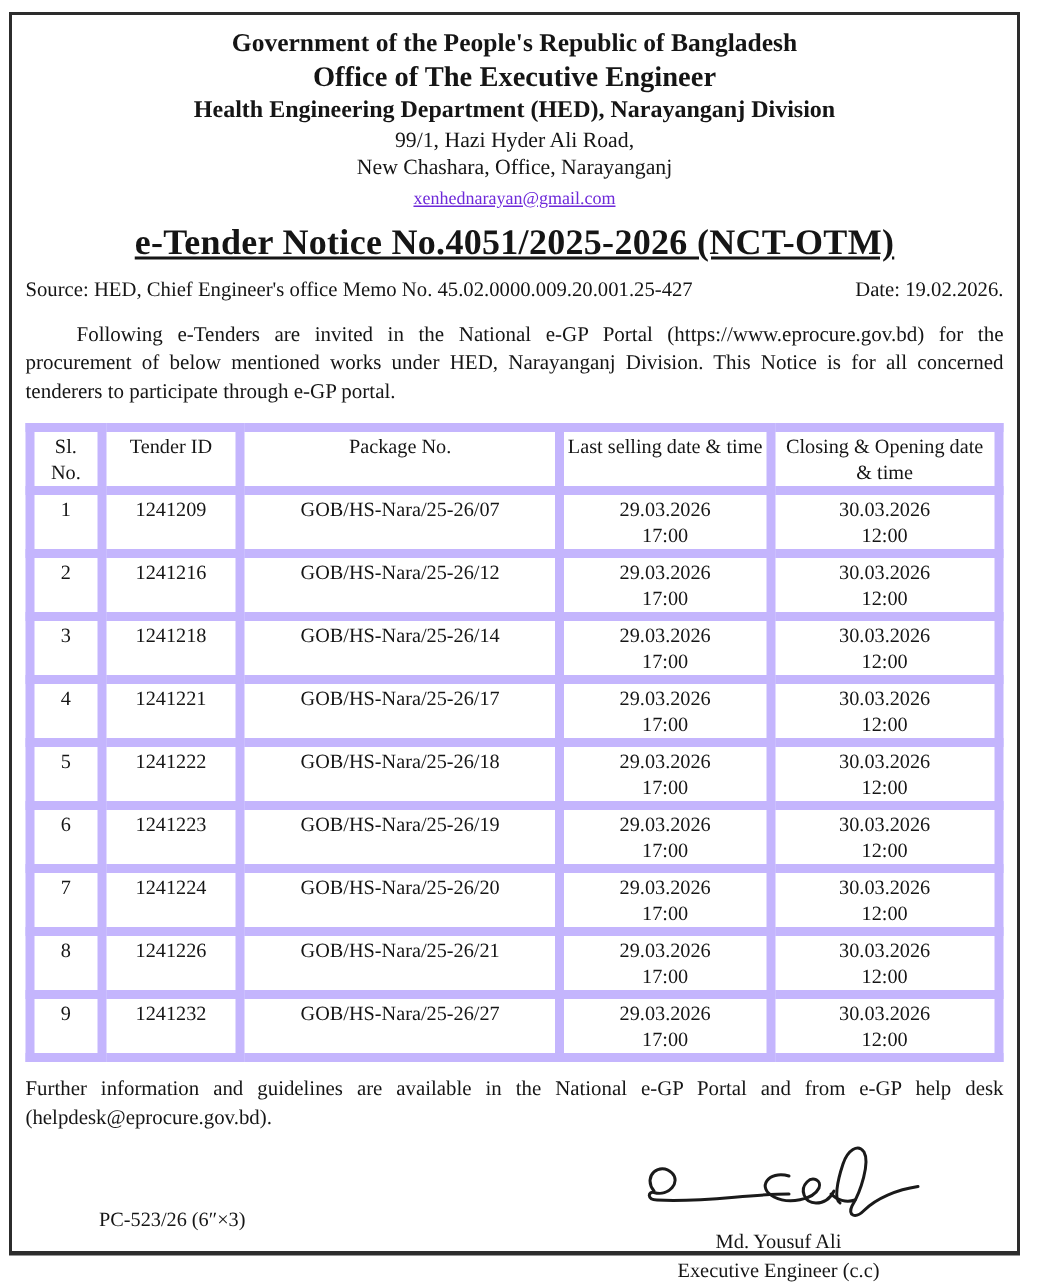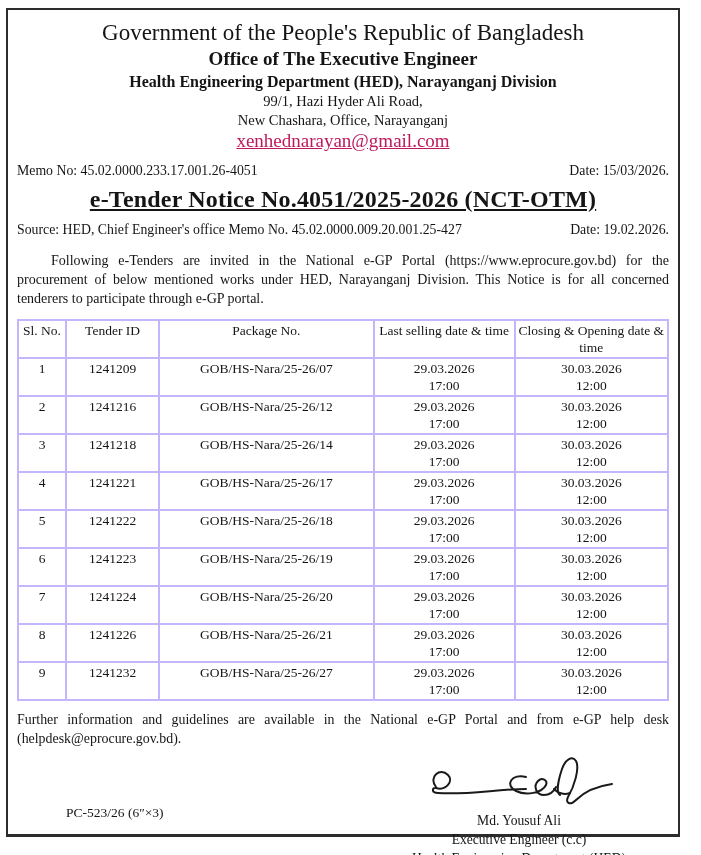--- a/index.html
+++ b/index.html
@@ -17,25 +17,25 @@
     left: 6px;
     top: 8px;
     width: 674px;
     height: 829px;
     border: 2px solid #2c2c2c;
     border-bottom-width: 3px;
     box-sizing: border-box;
     padding: 8px 9px 6px 9px;
   }
   .org-header { text-align: center; line-height: 1.28; }
-  .org-line1 { font-size: 23px; font-weight: normal; }
+  .org-line1 { font-size: 17px; font-weight: bold; }
   .org-line2 { font-size: 19px;  font-weight: bold; }
   .org-line3 { font-size: 16px;  font-weight: bold; }
   .org-addr  { font-size: 14.5px; }
-  .org-email { font-size: 19px; text-decoration: underline; color: #be185d; }
+  .org-email { font-size: 12px; text-decoration: underline; color: #6d28d9; }
 
   .memo-row, .source-row {
     display: flex;
     justify-content: space-between;
     font-size: 13.8px;
     margin-top: 9px;
   }
   .doc-title {
     text-align: center;
     font-size: 24px;
@@ -52,21 +52,21 @@
     text-indent: 34px;
   }
   table.tenders {
     width: 100%;
     border-collapse: collapse;
     margin-top: 11px;
     font-size: 13.5px;
     table-layout: fixed;
   }
   table.tenders th, table.tenders td {
-    border: 2px solid #c4b5fd;
+    border: 6px solid #c4b5fd;
     text-align: center;
     vertical-align: top;
     padding: 1px 2px 1px 2px;
     font-weight: normal;
     line-height: 1.26;
   }
   table.tenders th { height: 33px; }
   table.tenders td { height: 33px; }
   col.c-sl      { width: 7.4%; }
   col.c-tid     { width: 14.3%; }
@@ -105,24 +105,20 @@
 
     <div class="org-header">
       <div class="org-line1">Government of the People's Republic of Bangladesh</div>
       <div class="org-line2">Office of The Executive Engineer</div>
       <div class="org-line3">Health Engineering Department (HED), Narayanganj Division</div>
       <div class="org-addr">99/1, Hazi Hyder Ali Road,</div>
       <div class="org-addr">New Chashara, Office, Narayanganj</div>
       <div><span class="org-email">xenhednarayan@gmail.com</span></div>
     </div>
 
-    <div class="memo-row">
-      <span>Memo No: 45.02.0000.233.17.001.26-4051</span>
-      <span>Date: 15/03/2026.</span>
-    </div>
 
     <div class="doc-title">e-Tender Notice No.4051/2025-2026 (NCT-OTM)</div>
 
     <div class="source-row">
       <span>Source: HED, Chief Engineer's office Memo No. 45.02.0000.009.20.001.25-427</span>
       <span>Date: 19.02.2026.</span>
     </div>
 
     <div class="intro">Following e-Tenders are invited in the National e-GP Portal (https://www.eprocure.gov.bd) for the procurement of below mentioned works under HED, Narayanganj Division. This Notice is for all concerned tenderers to participate through e-GP portal.</div>
 

